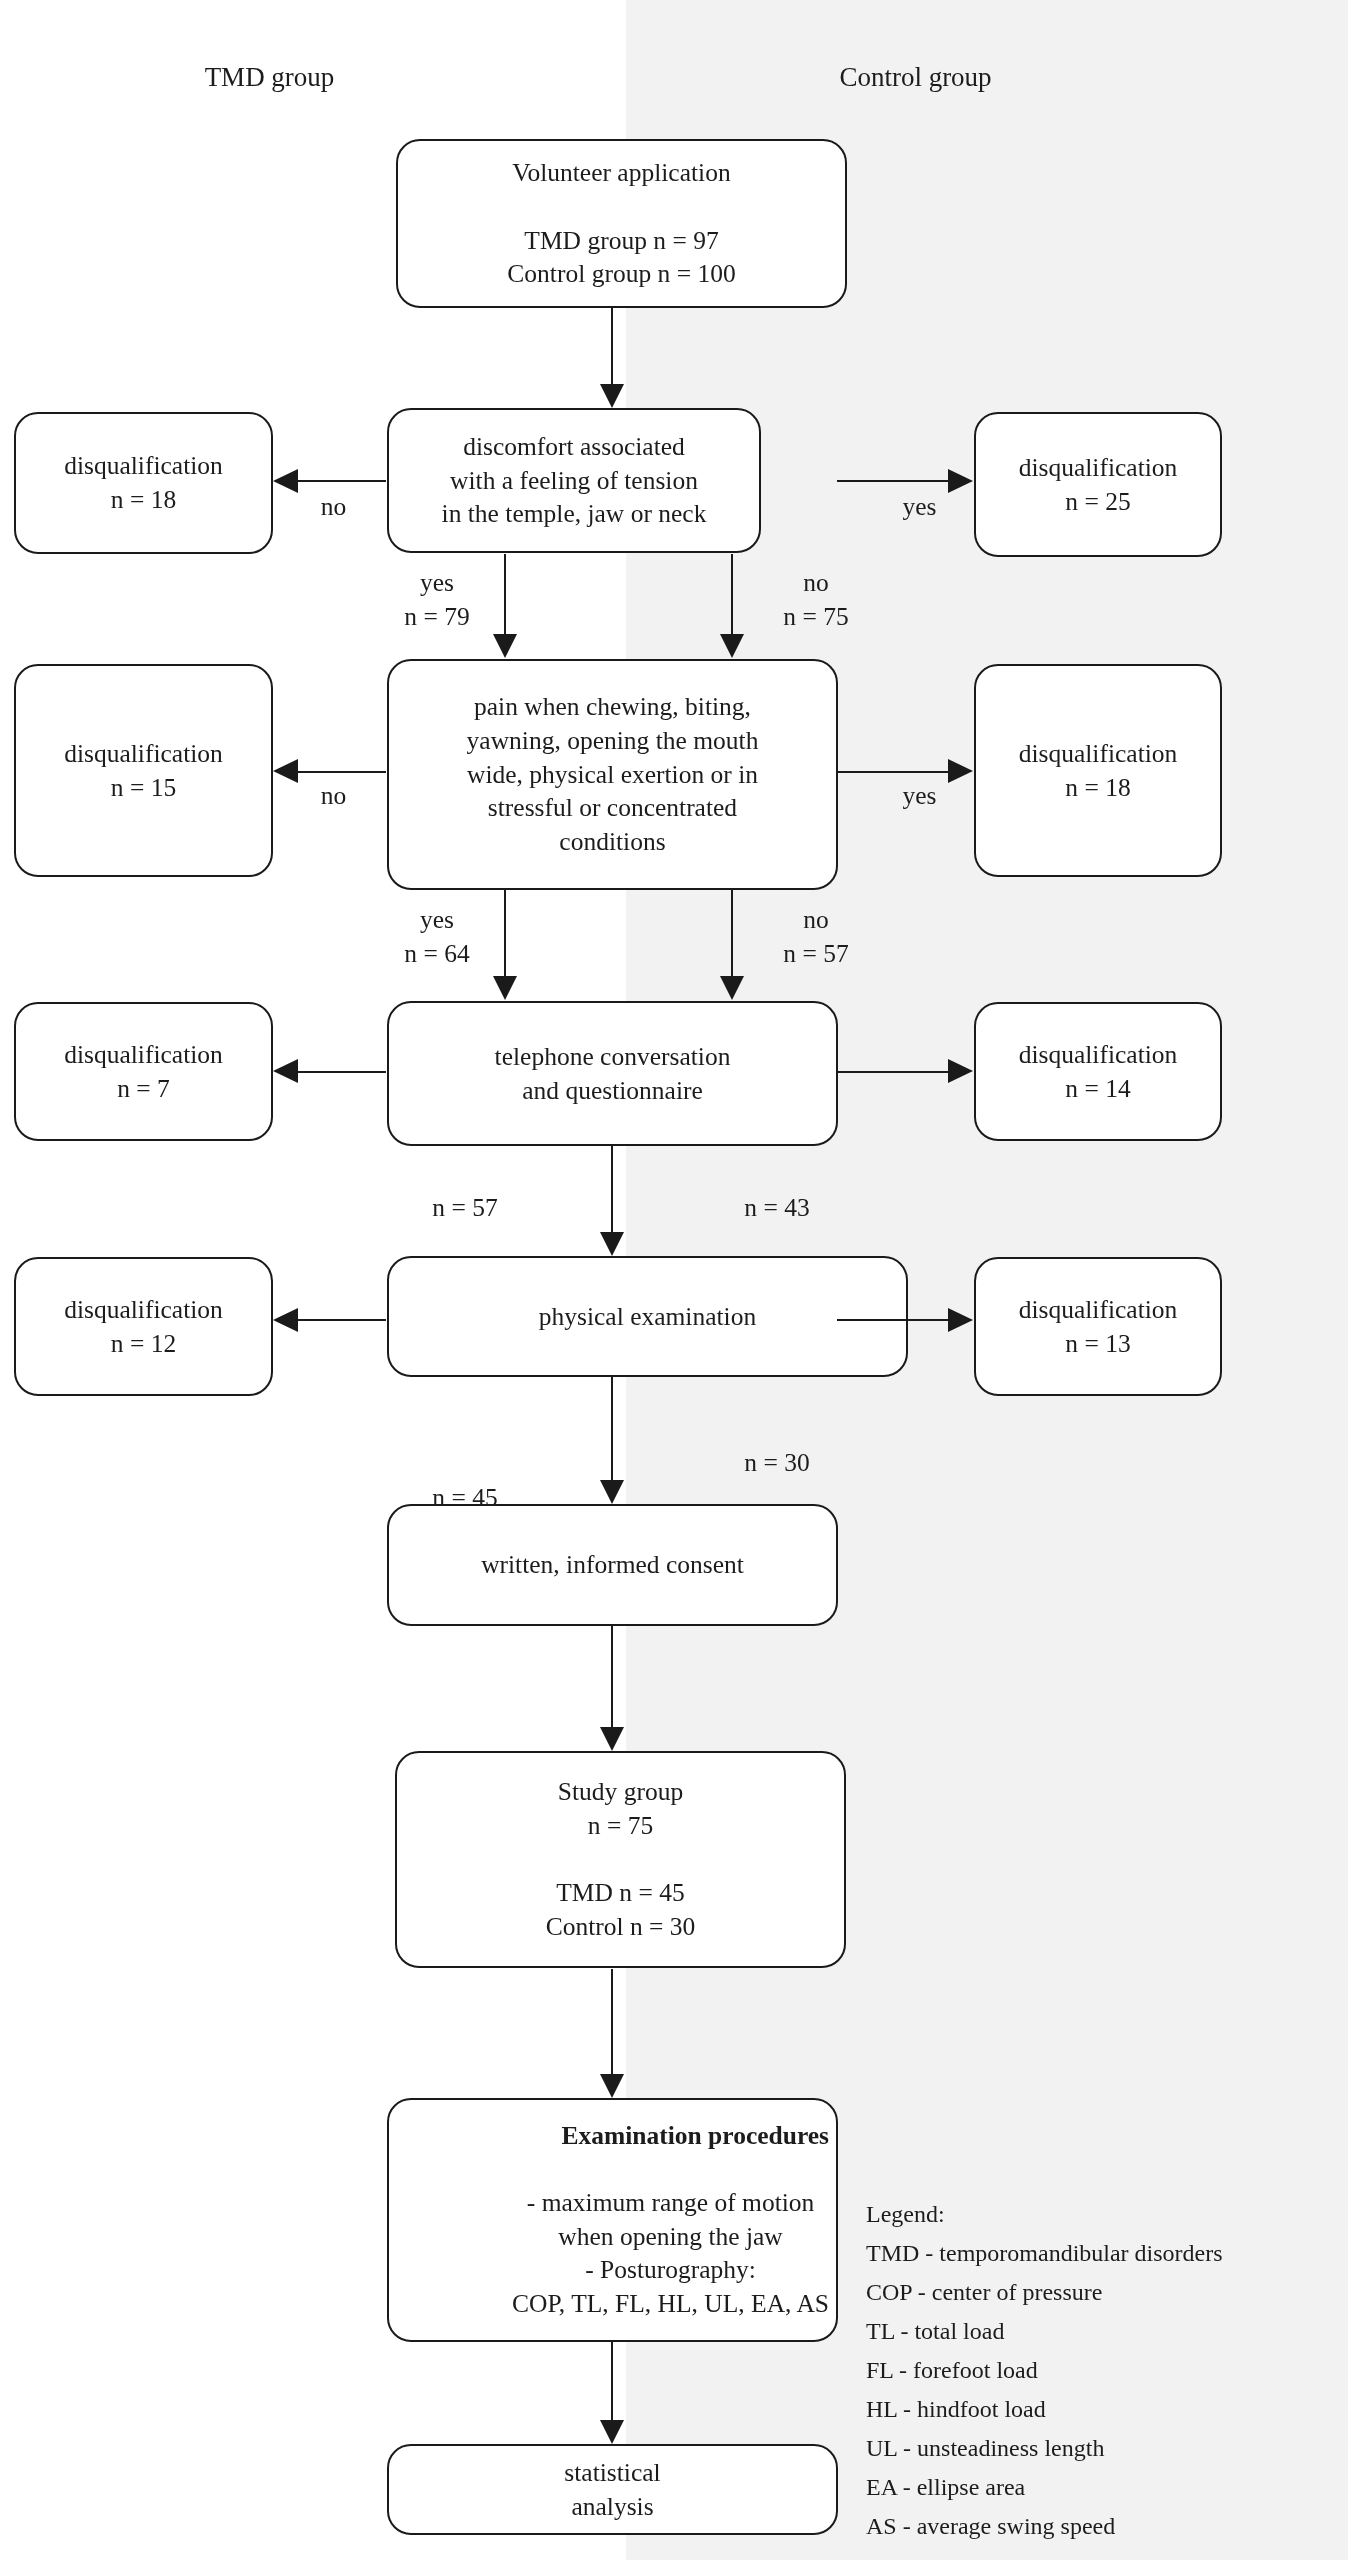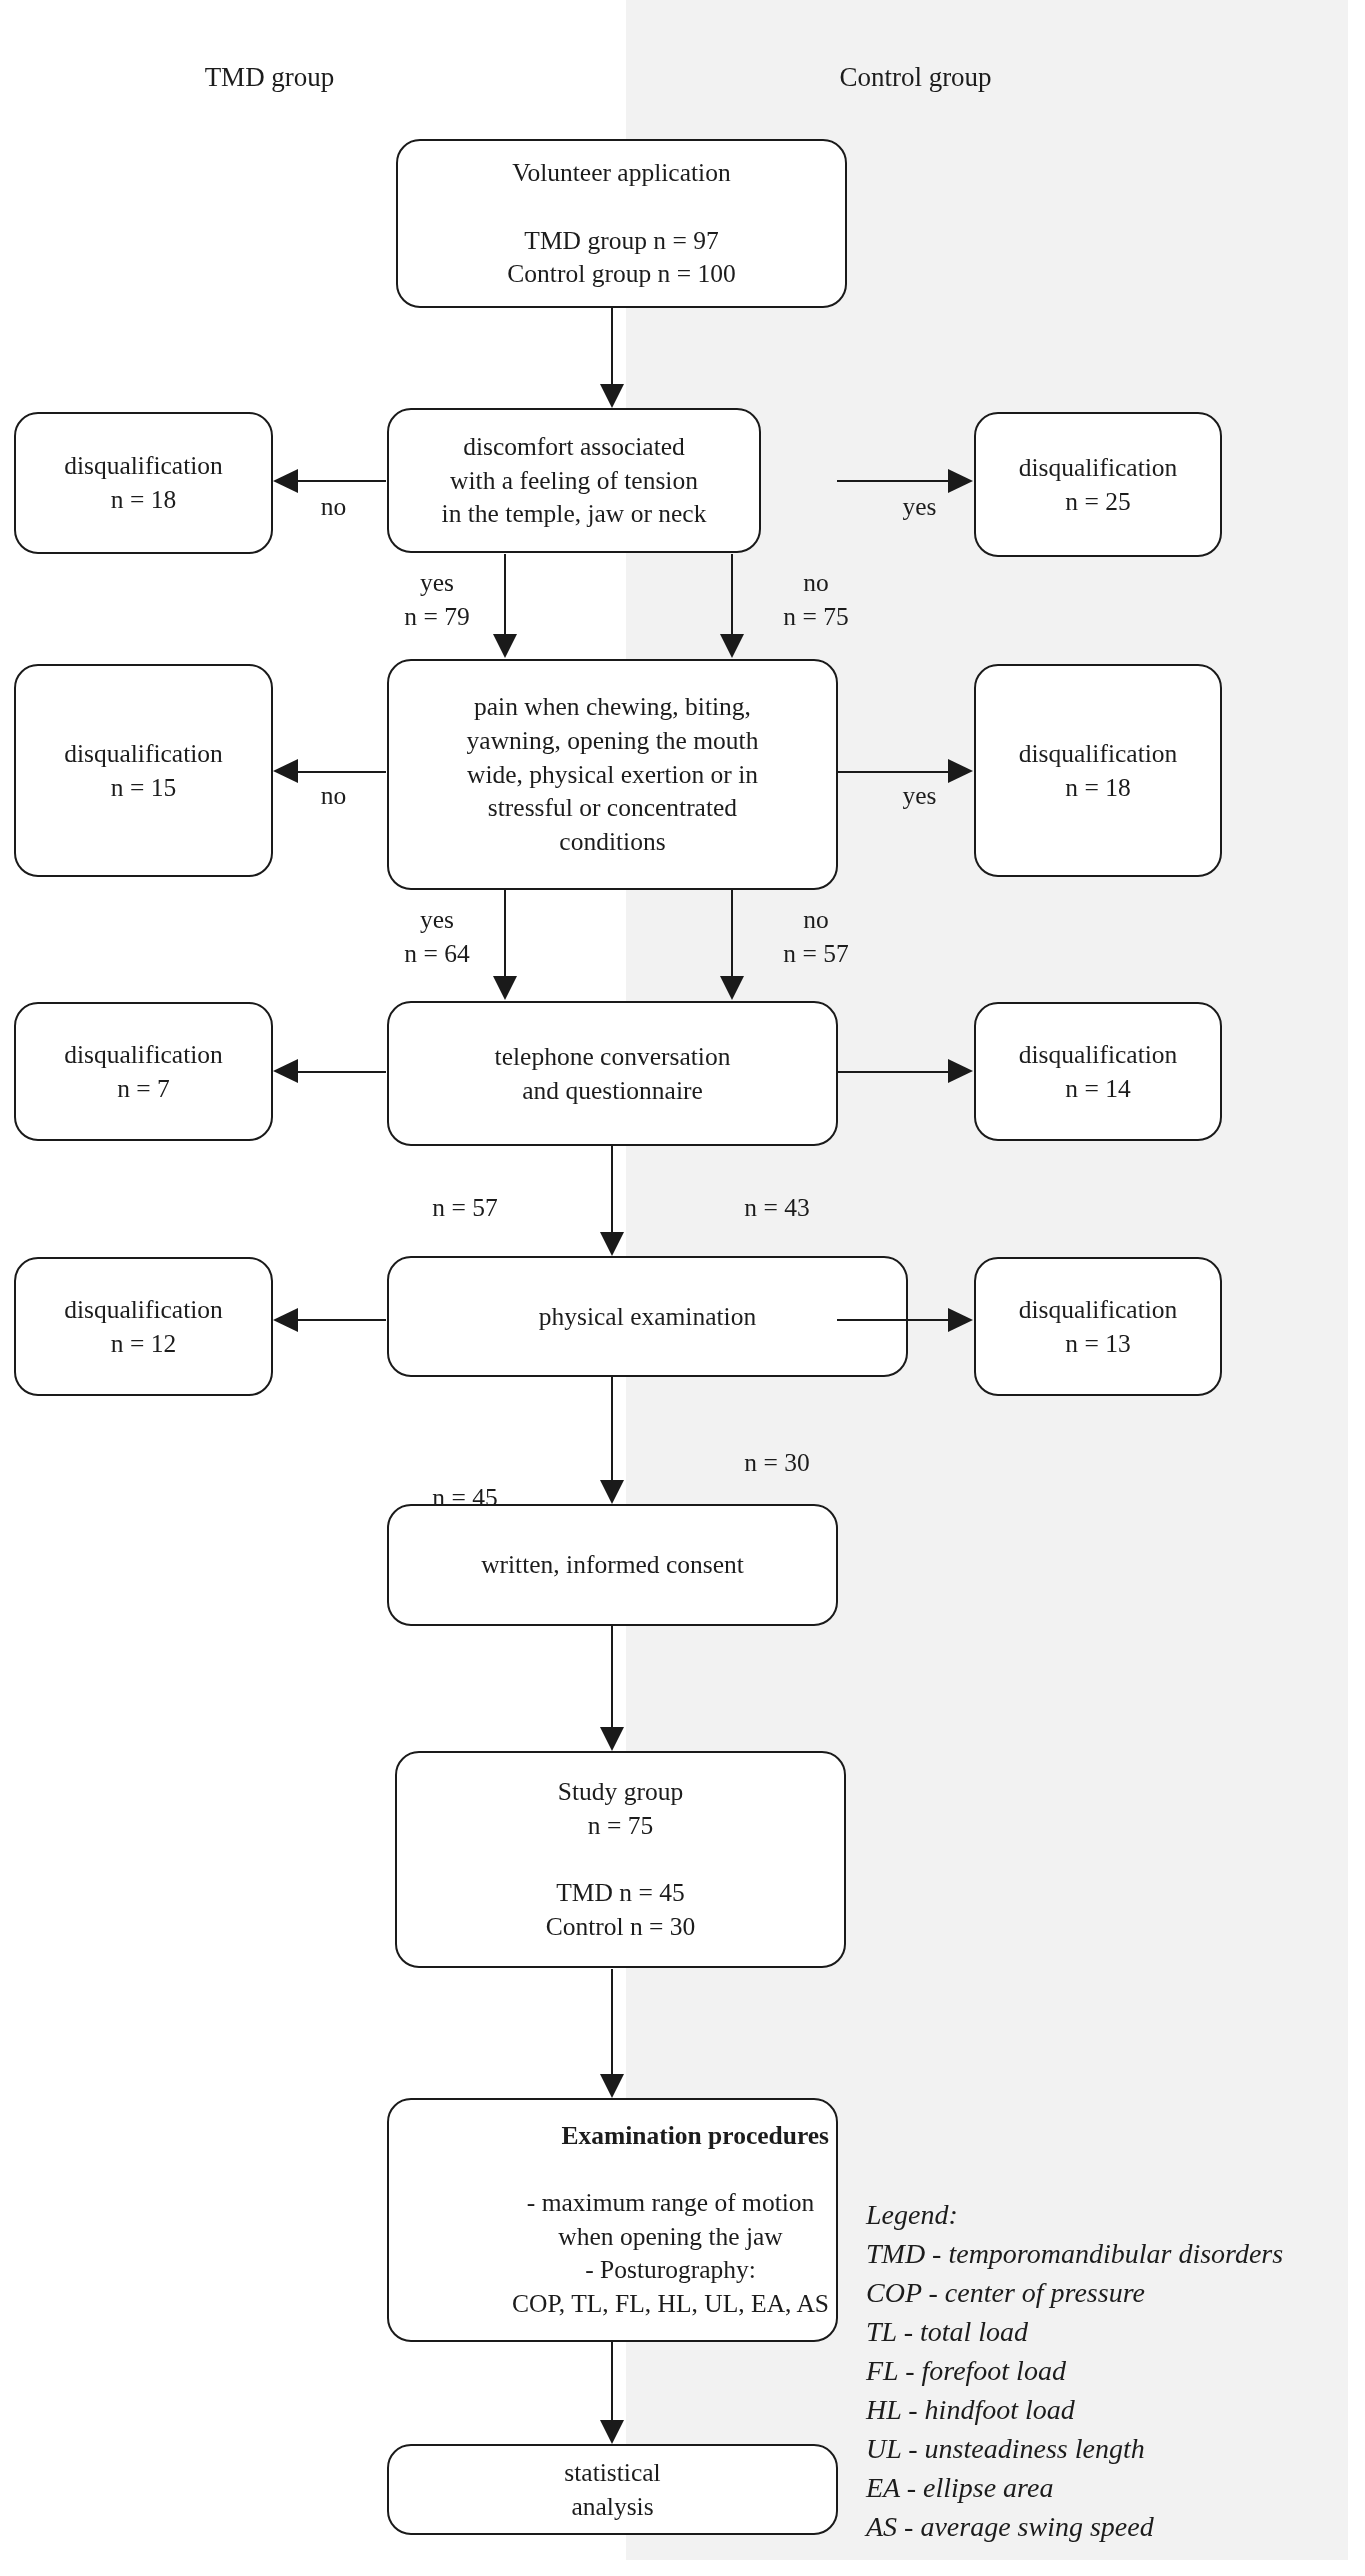--- a/index.html
+++ b/index.html
@@ -28,21 +28,21 @@
   .hline{position:absolute; height:2.1px; background:var(--border);}
   .head-down{position:absolute; width:0; height:0;
     border-left:12px solid transparent; border-right:12px solid transparent;
     border-top:24px solid var(--border);}
   .head-left{position:absolute; width:0; height:0;
     border-top:12px solid transparent; border-bottom:12px solid transparent;
     border-right:25.5px solid var(--border);}
   .head-right{position:absolute; width:0; height:0;
     border-top:12px solid transparent; border-bottom:12px solid transparent;
     border-left:25.5px solid var(--border);}
-  .legend{position:absolute; font-size:28px;font-style:italic;}
+  .legend{position:absolute; font-size:24px;}
   .legend div{height:39px; line-height:39px; white-space:pre;}
 </style>
 </head>
 <body>
 
 <div id="stage">
 
   <div class="panel" style="left:626px; top:0; width:722px; height:2560px;"></div>
 
   <div class="col-title" style="left:163px; top:62px; width:213px;">TMD group</div>

